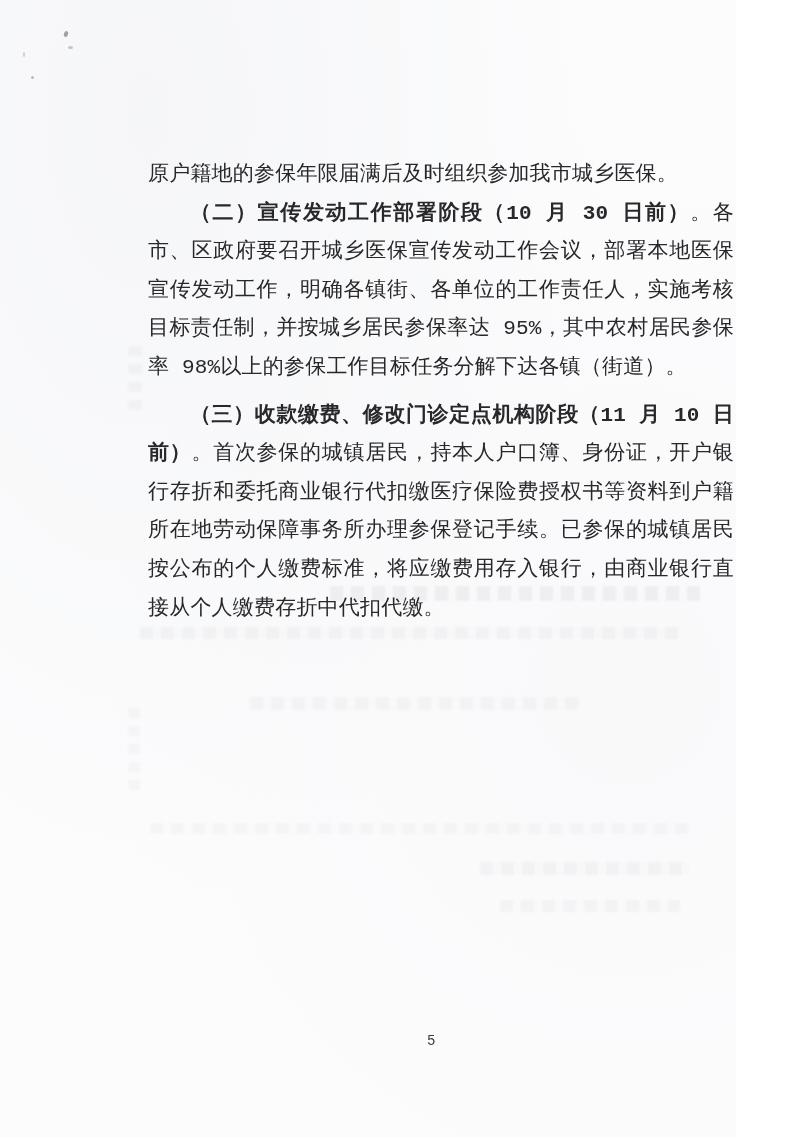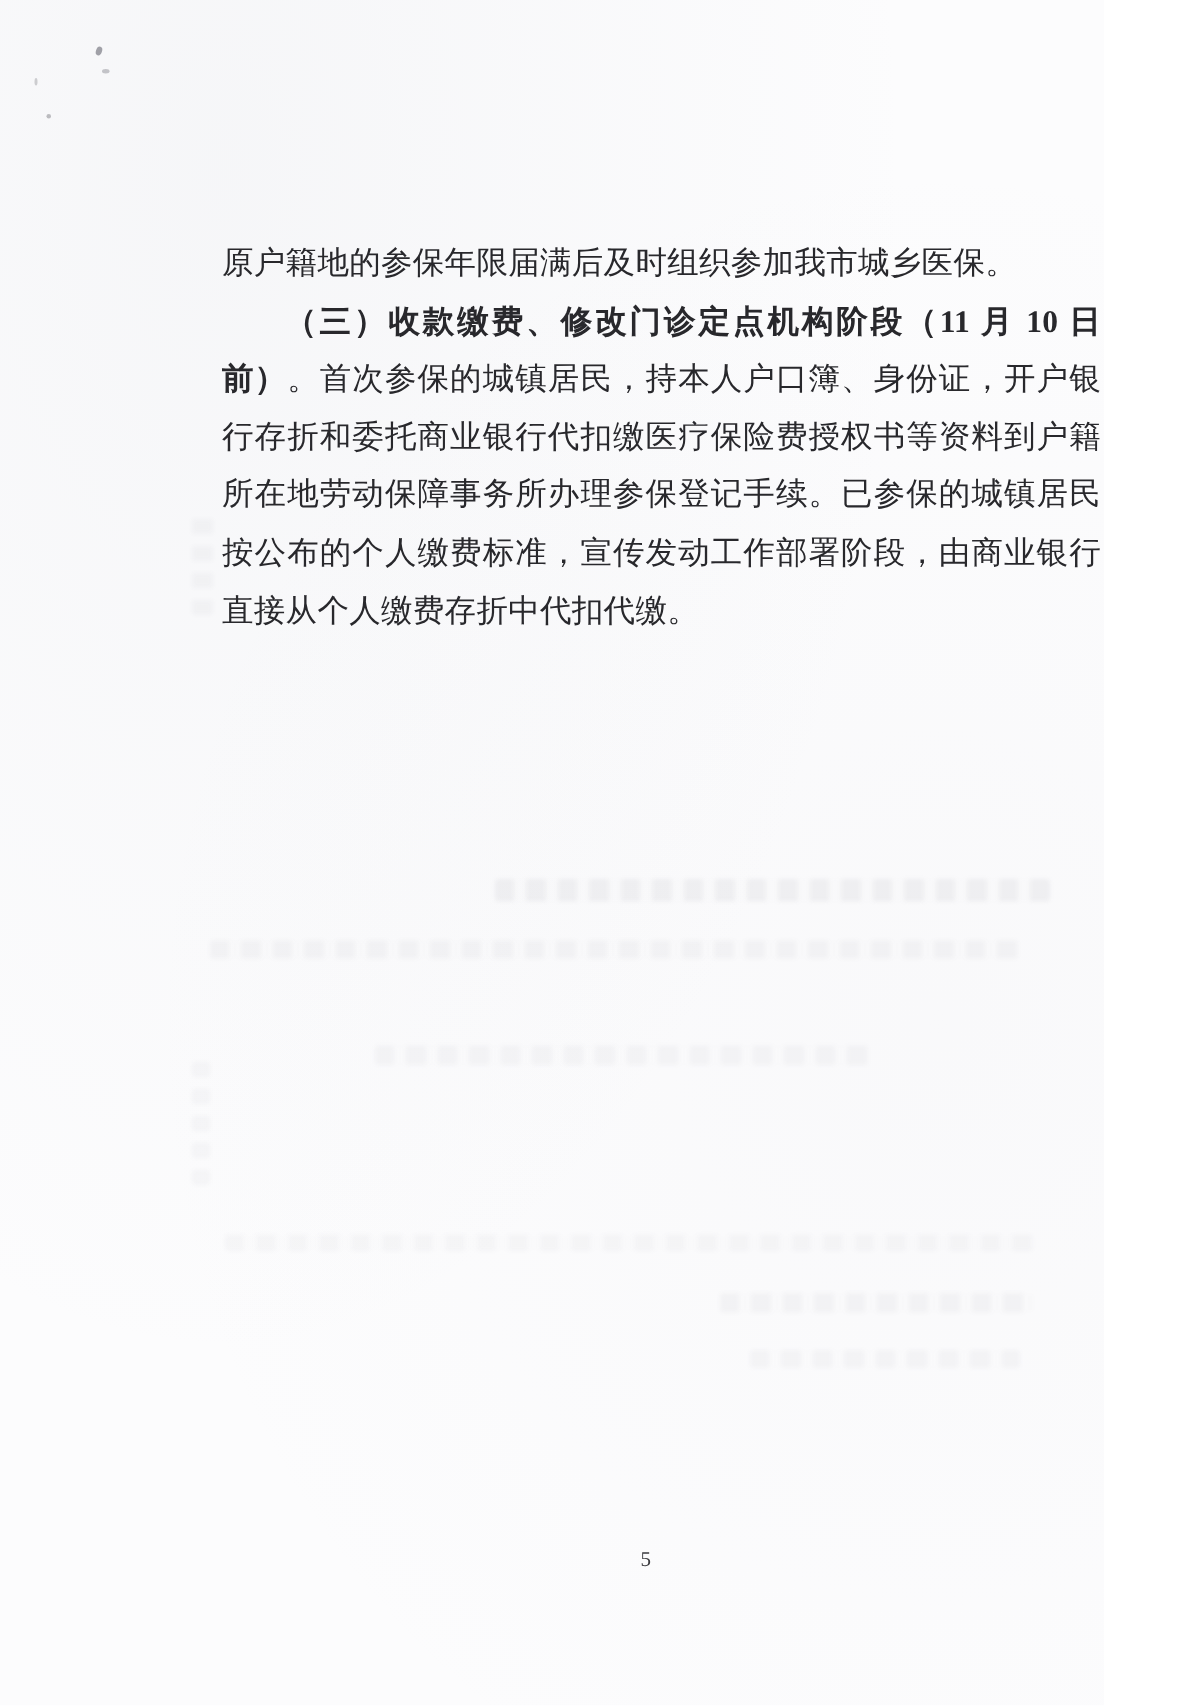--- a/index.html
+++ b/index.html
@@ -5,21 +5,21 @@
   html, body {
     margin: 0;
     padding: 0;
     background: #ffffff;
   }
   .page {
     position: relative;
     width: 736px;
     height: 1137px;
     background: #fcfcfd;
-    font-family: Liberation Serif, serif;
+    font-family: Liberation Mono, monospace;
     color: #28282c;
     overflow: hidden;
   }
   
   .page::before {
     content: "";
     position: absolute;
     inset: 0;
     background:
       radial-gradient(ellipse at 20% 10%, rgba(190,195,205,0.10), transparent 55%),
@@ -97,18 +97,19 @@
   <div class="bleed b2"></div>
   <div class="bleed b3"></div>
   <div class="bleed b4"></div>
   <div class="bleed b5"></div>
   <div class="bleed b6"></div>
   <div class="bleed b7"></div>
   <div class="bleed b8"></div>
 
   <div class="content">
       <p class="para"><span>原户籍地的参保年限届满后及时组织参加我市城乡医保。</span></p>
-      <p class="para indent"><span class="bold">（三）收款缴费、修改门诊定点机构阶段（11 月 10 日前）</span><span>。首次参保的城镇居民，持本人户口簿、身份证，开户银行存折和委托商业银行代扣缴医疗保险费授权书等资料到户籍所在地劳动保障事务所办理参保登记手续。已参保的城镇居民按公布的个人缴费标准，宣传发动工作部署阶段，由商业银行直接从个人缴费存折中代扣代缴。</span></p>
+      <p class="para indent"><span class="bold">（二）宣传发动工作部署阶段（10 月 30 日前）</span><span>。各市、区政府要召开城乡医保宣传发动工作会议，部署本地医保宣传发动工作，明确各镇街、各单位的工作责任人，实施考核目标责任制，并按城乡居民参保率达 95%，其中农村居民参保率 98%以上的参保工作目标任务分解下达各镇（街道）。</span></p>
+      <p class="para indent"><span class="bold">（三）收款缴费、修改门诊定点机构阶段（11 月 10 日前）</span><span>。首次参保的城镇居民，持本人户口簿、身份证，开户银行存折和委托商业银行代扣缴医疗保险费授权书等资料到户籍所在地劳动保障事务所办理参保登记手续。已参保的城镇居民按公布的个人缴费标准，将应缴费用存入银行，由商业银行直接从个人缴费存折中代扣代缴。</span></p>
     </div>
 
   <div class="page-number">5</div>
 
 </div>
 
 </body></html>

